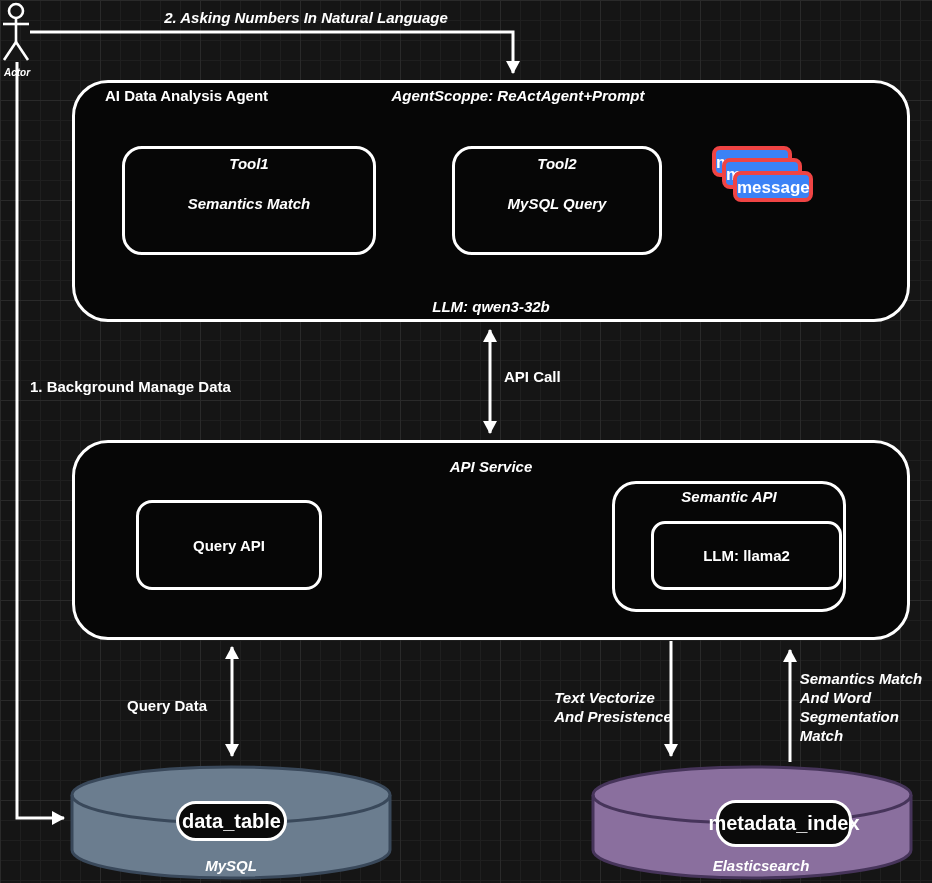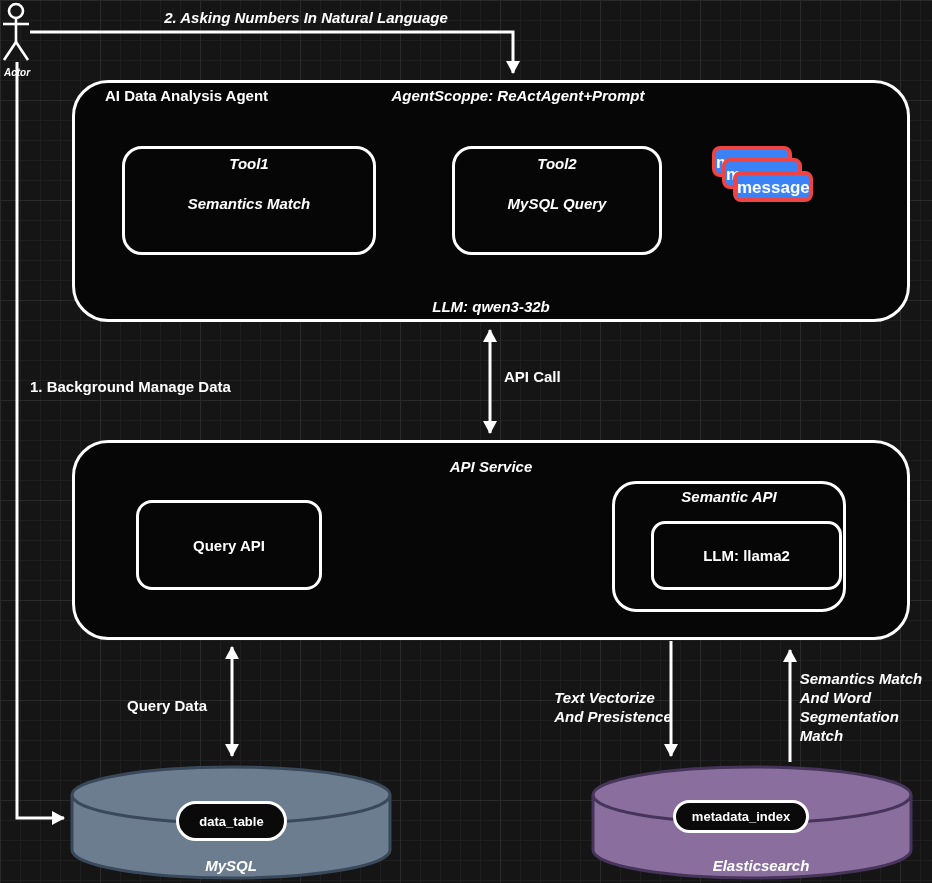--- a/index.html
+++ b/index.html
@@ -27,21 +27,21 @@
   .big{border-radius:36px;}
   .toolbox{border-radius:20px;}
   .msg{
     position:absolute;box-sizing:border-box;width:80px;height:31px;
     background:#3b82f6;border:4px solid #ef4444;border-radius:8px;
     color:#fff;font-size:17px;font-weight:700;line-height:25px;text-align:center;
   }
   .dbtag{
     position:absolute;box-sizing:border-box;background:#0a0a0a;
     border:3px solid #ffffff;border-radius:20px;color:#fff;
-    font-size:13px;font-weight:700;display:flex;align-items:center;justify-content:center;
+    font-size:20px;font-weight:700;display:flex;align-items:center;justify-content:center;
   }
   .flexctr{display:flex;align-items:center;justify-content:center;}
 </style>
 </head>
 <body>
 
 <div id="canvas">
 
   <svg id="wires" width="932" height="883" viewBox="0 0 932 883">
     <defs>
@@ -133,16 +133,16 @@
       <div class="lbl ctr" style="left:50%;top:3px;">Semantic API</div>
       <div class="panel flexctr" style="left:36px;top:37px;width:191px;height:69px;border-radius:14px;">
         <span class="lbl" style="position:static;">LLM: llama2</span>
       </div>
     </div>
   </div>
 
   <div class="dbtag" style="left:176px;top:801px;width:111px;height:40px;">data_table</div>
   <div class="lbl ctr" style="left:231px;top:856px;">MySQL</div>
 
-  <div class="dbtag" style="left:673px;top:800px;width:136px;height:33px;">metadata_index</div>
+  <div class="dbtag" style="left:716px;top:800px;width:136px;height:47px;">metadata_index</div>
   <div class="lbl ctr" style="left:761px;top:856px;">Elasticsearch</div>
 
 </div>
 
 </body></html>

